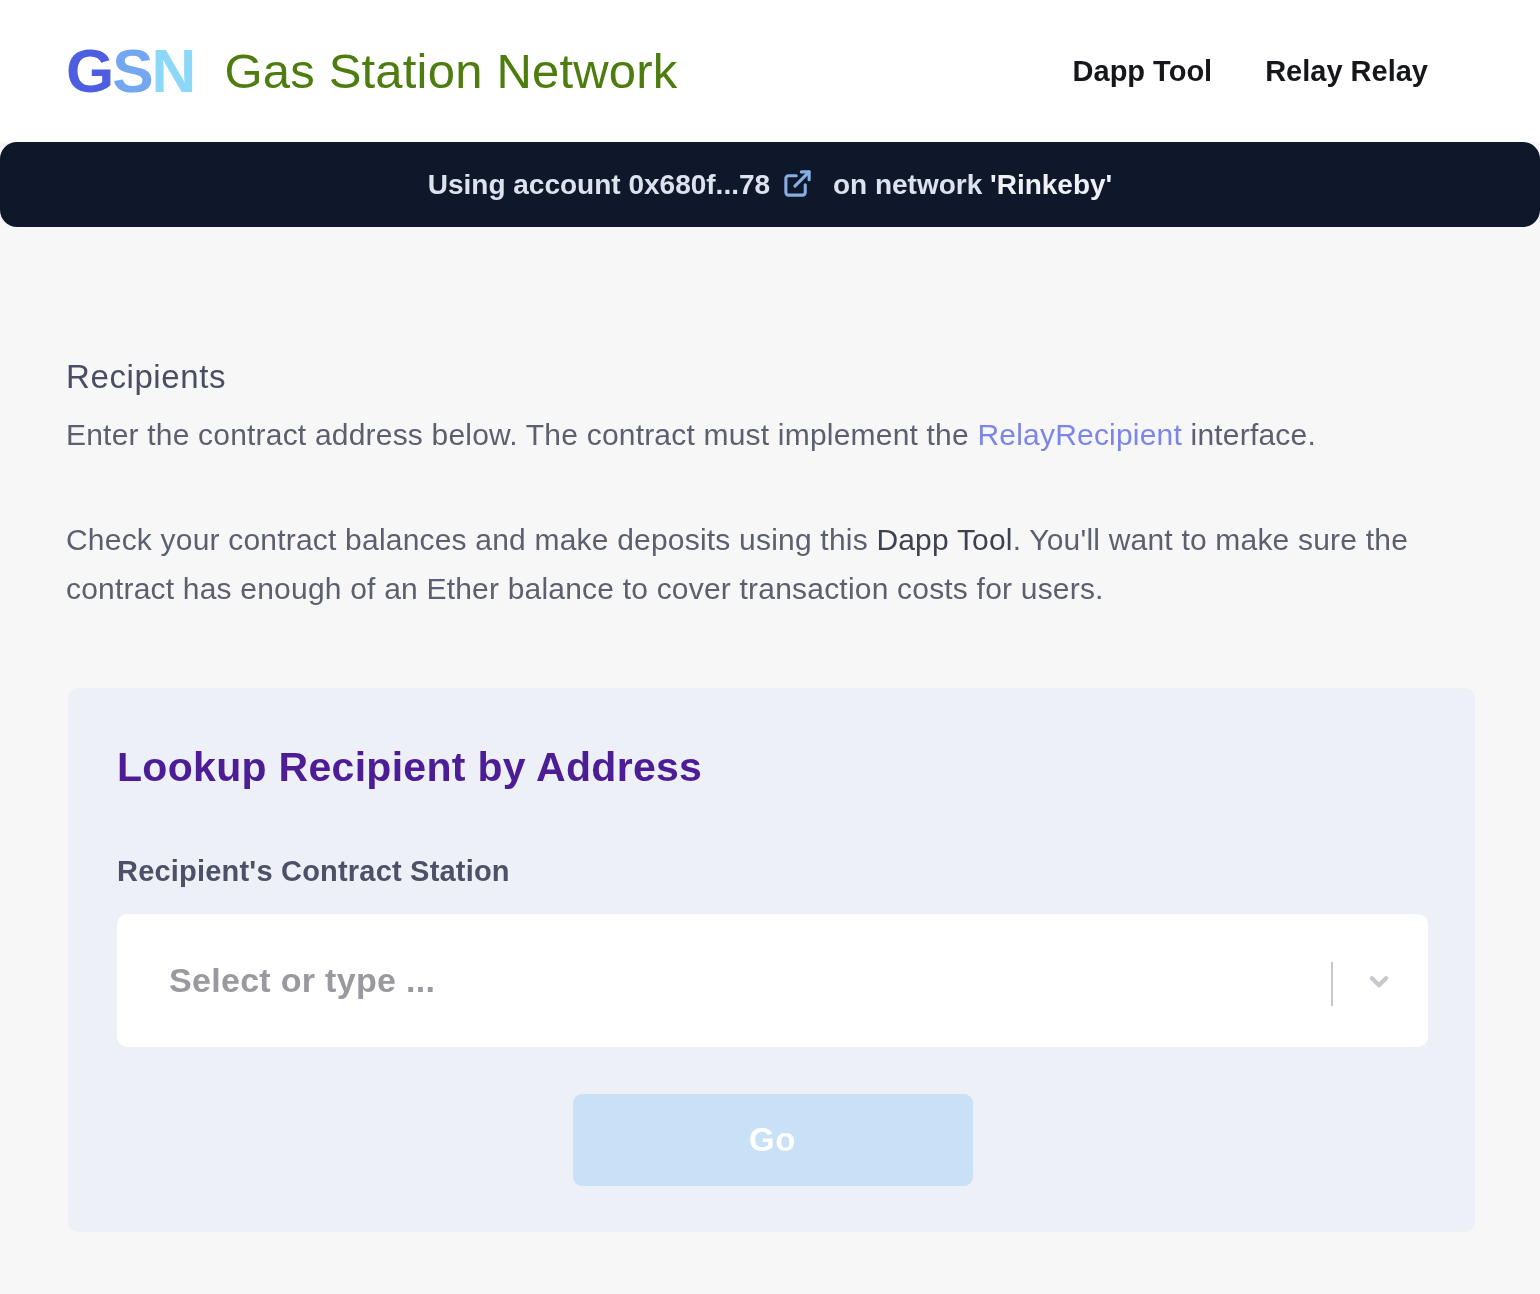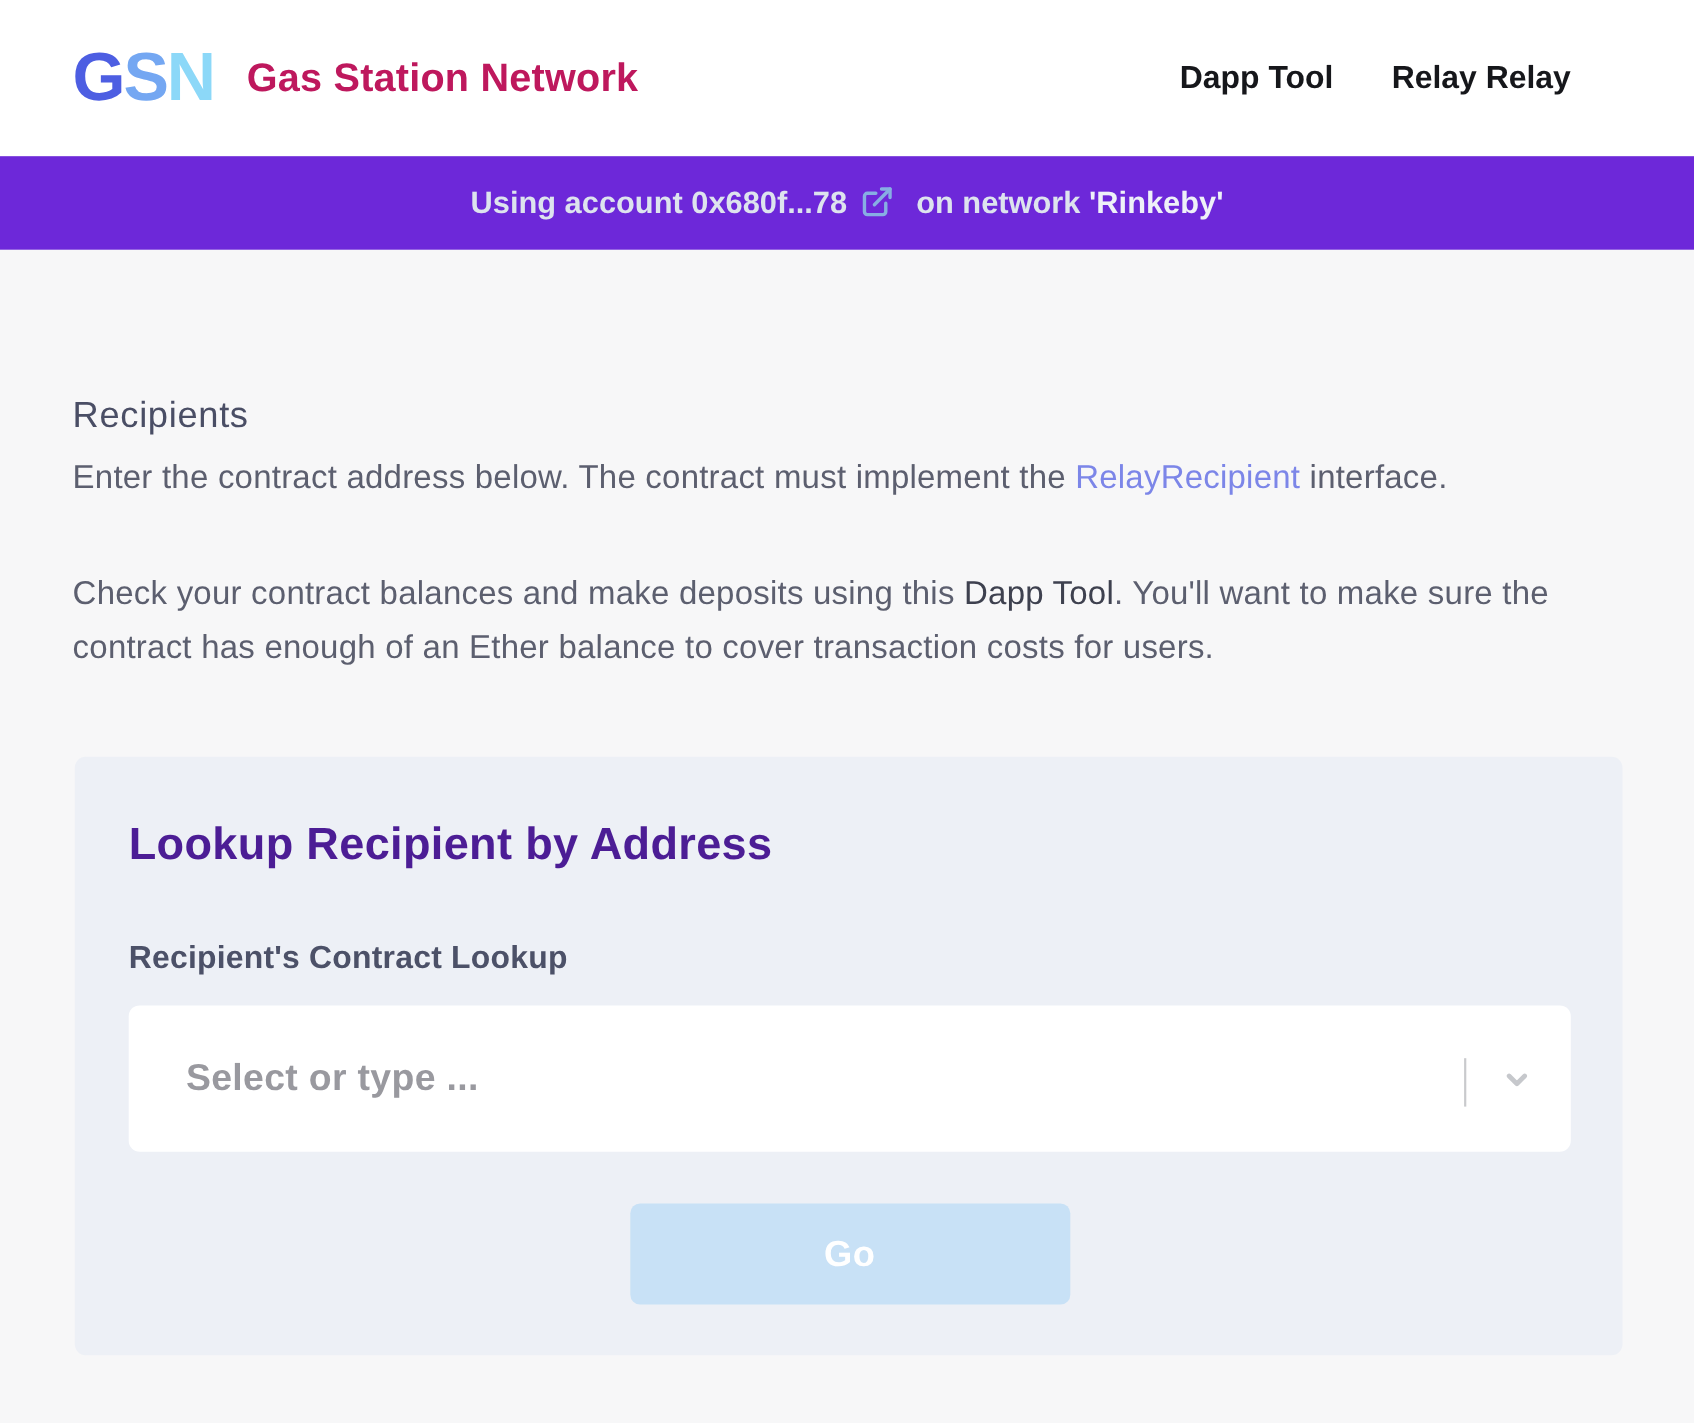--- a/index.html
+++ b/index.html
@@ -22,23 +22,23 @@
   .logo {
     display: flex;
     font-size: 62px;
     font-weight: 900;
     letter-spacing: -2px;
     line-height: 1;
     cursor: pointer;
   }
   .brand-title {
     margin-left: 30px;
-    font-size: 36px;
-    font-weight: 700;
-    color: #be185d;
+    font-size: 49px;
+    font-weight: 400;
+    color: #4d7c0f;
     letter-spacing: 0.2px;
   }
   .nav {
     margin-left: auto;
     display: flex;
     gap: 53px;
   }
   .nav-item {
     font-size: 29px;
     font-weight: 700;
@@ -183,40 +183,40 @@
     <span style="color: rgb(116, 167, 242);">S</span>
     <span style="color: rgb(140, 216, 248);">N</span>
   </div>
   <div class="brand-title">Gas Station Network</div>
   <div class="nav">
     <span class="nav-item">Dapp Tool</span>
     <span class="nav-item">Relay Relay</span>
   </div>
 </div>
 
-<div class="banner" style="background-color: #6d28d9;">
+<div class="banner" style="background-color: #0f172a; border-radius: 17px;">
   <span>Using account </span><span class="account-link"><span>0x680f...78</span><span class="ext-icon"><svg width="31" height="31" viewBox="0 0 24 24" fill="none" stroke="#87aee3" stroke-width="2.4" stroke-linecap="round" stroke-linejoin="round">
           <path d="M18 13v6a2 2 0 0 1-2 2H5a2 2 0 0 1-2-2V8a2 2 0 0 1 2-2h6"></path>
           <polyline points="15 3 21 3 21 9"></polyline>
           <line x1="10" y1="14" x2="21" y2="3"></line>
         </svg></span></span><span> on network </span><span class="network-name">'Rinkeby'</span>
 </div>
 
 <div class="main">
 
   <h2 class="recipients-heading">Recipients</h2>
 
   <p class="para second"><span>Enter the contract address below. The contract must implement the </span><span class="text-link">RelayRecipient</span><span> interface.</span></p>
 
   <p class="para"><span>Check your contract balances and make deposits using this </span><span class="emph">Dapp Tool</span><span>. You'll want to make sure the contract has enough of an Ether balance to cover transaction costs for users.</span></p>
 
   <div class="card">
     <h3 class="card-title">Lookup Recipient by Address</h3>
 
-    <label class="field-label">Recipient's Contract Lookup</label>
+    <label class="field-label">Recipient's Contract Station</label>
 
     <div class="select-box">
       <span class="select-placeholder">Select or type ...</span>
       <span class="select-divider"></span>
       <span class="select-chevron">
         <svg width="34" height="34" viewBox="0 0 24 24" fill="none" stroke="#c6c8cc" stroke-width="3" stroke-linecap="round" stroke-linejoin="round">
             <polyline points="7 10 12 15 17 10"></polyline>
           </svg>
       </span>
     </div>

